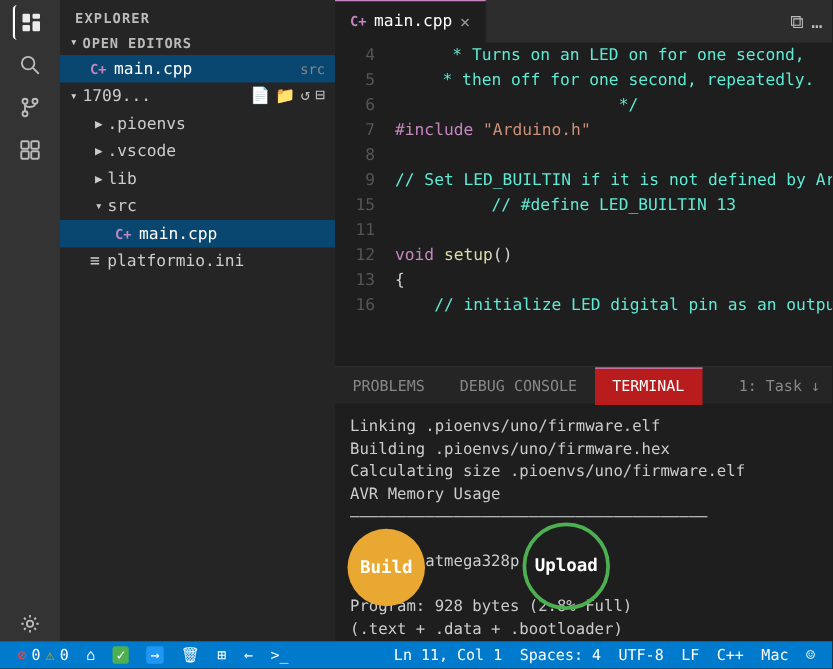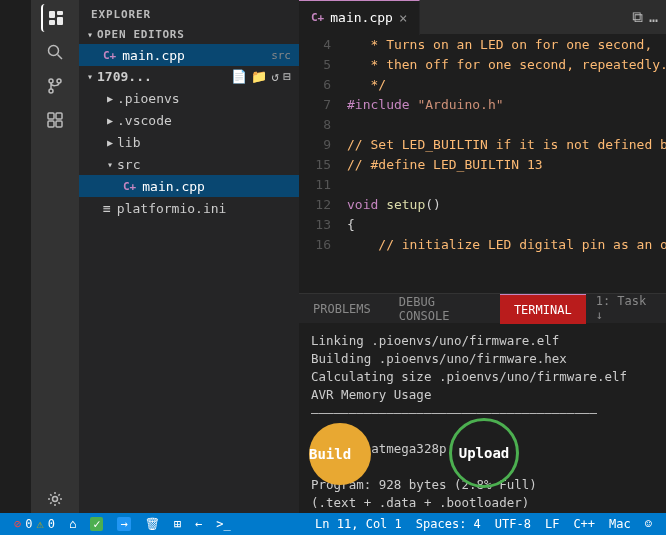--- a/index.html
+++ b/index.html
@@ -37,21 +37,20 @@
     .activity-icon.active {
       color: #fff;
       border-left: 2px solid #fff;
     }
 
     
     .main-area {
       display: flex;
       flex: 1;
       overflow: hidden;
-      margin-left: 31px;
     }
 
     
     .sidebar {
       width: 220px;
       background: #252526;
       display: flex;
       flex-direction: column;
       flex-shrink: 0;
       overflow: hidden;
@@ -178,39 +177,39 @@
     }
     .code-lines {
       flex: 1;
       padding-left: 8px;
       font-size: 13px;
       line-height: 20px;
       font-family: Consolas, monospace;
       overflow: hidden;
     }
     .code-line { white-space: pre; }
-    .c-comment { color: #fdba74; }
+    .c-comment { color: #5eead4; text-align: center; }
     .c-keyword { color: #c586c0; }
     .c-string { color: #ce9178; }
     .c-function { color: #dcdcaa; }
     .c-plain { color: #d4d4d4; }
 
     
     .bottom-panel {
       height: 220px;
       background: #1e1e1e;
       display: flex;
       flex-direction: column;
       border-top: 1px solid #333;
     }
     .panel-tabs {
       display: flex;
       background: #252526;
       height: 30px;
-      align-items: flex-start;
+      align-items: center;
       border-bottom: 1px solid #1e1e1e;
     }
     .panel-tab {
       padding: 0 14px;
       height: 30px;
       display: flex;
       align-items: center;
       font-size: 12px;
       color: #888;
       cursor: pointer;
@@ -263,21 +262,21 @@
     .build-bubble {
       position: absolute;
       bottom: 28px;
       left: 10px;
       width: 62px;
       height: 62px;
       border-radius: 50%;
       background: #e8a832;
       display: flex;
       align-items: center;
-      justify-content: flex-start;
+      justify-content: center;
       font-size: 14px;
       font-weight: bold;
       color: #fff;
       z-index: 20;
       cursor: pointer;
     }
     .upload-bubble {
       position: absolute;
       bottom: 25px;
       left: 150px;
@@ -358,21 +357,21 @@
     </div>
 
     <div class="sidebar-item active">
       <span class="file-icon" style="color:#c586c0;font-size:11px;font-weight:bold;">C+</span>
       <span class="file-label">main.cpp</span>
       <span class="file-meta">src</span>
     </div>
 
     <div class="sidebar-section-header">
       <span class="chevron">▾</span>
-      <span style="font-size:13px;font-weight:bold;color:#ccc;">1709...</span>
+      <span style="font-size:13px;font-weight:normal;color:#ccc;">1709...</span>
 
       <span style="margin-left:auto;display:flex;gap:4px;">
         <span style="font-size:13px;color:#bbb;">📄</span>
         <span style="font-size:13px;color:#bbb;">📁</span>
         <span style="font-size:13px;color:#bbb;">↺</span>
         <span style="font-size:13px;color:#bbb;">⊟</span>
       </span>
     </div>
 
     <div class="folder-item sub">

